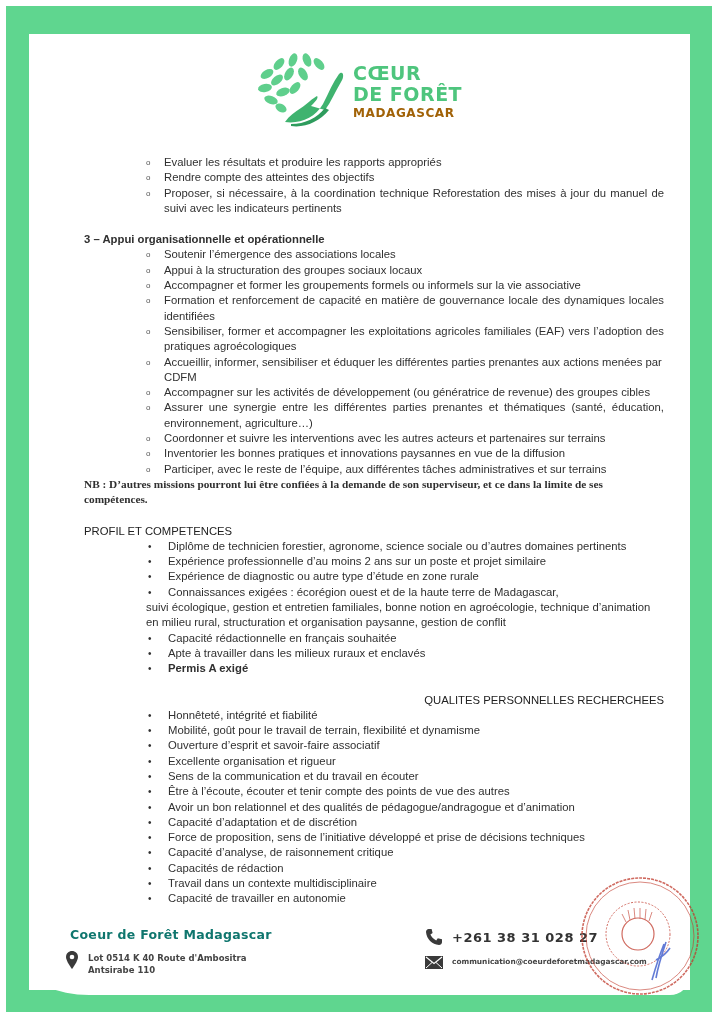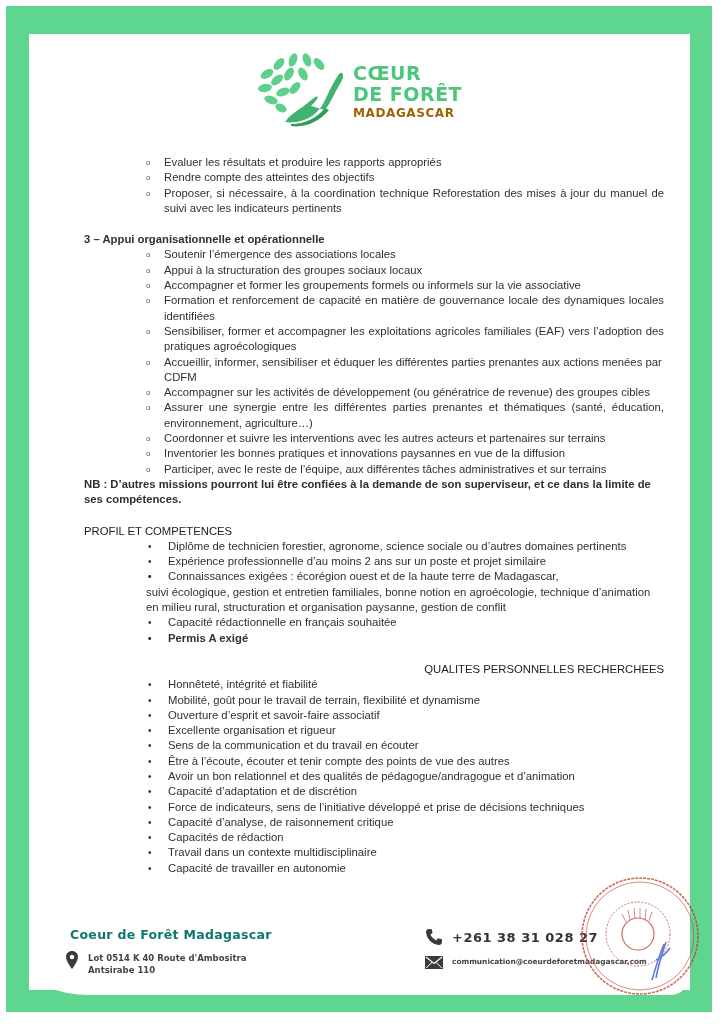--- a/index.html
+++ b/index.html
@@ -142,45 +142,47 @@
     <span class="txt">Coordonner et suivre les interventions avec les autres acteurs et partenaires sur terrains</span>
   </div>
   <div class="item sub">
     <span class="mark">o</span>
     <span class="txt">Inventorier les bonnes pratiques et innovations paysannes en vue de la diffusion</span>
   </div>
   <div class="item sub">
     <span class="mark">o</span>
     <span class="txt">Participer, avec le reste de l’équipe, aux différentes tâches administratives et sur terrains</span>
   </div>
-  <div class="bold" style="margin-left:0;">NB : D’autres missions pourront lui être confiées à la demande de son superviseur, et ce dans la limite de ses compétences.</div>
+  <div class="bold" style="margin-left:0;font-family:Liberation Serif, serif;">NB : D’autres missions pourront lui être confiées à la demande de son superviseur, et ce dans la limite de ses compétences.</div>
 
   <div class="sec-title" style="margin-top:16px;">PROFIL ET COMPETENCES</div>
   <div class="item bul">
     <span class="mark">•</span>
     <span class="txt">Diplôme de technicien forestier, agronome, science sociale ou d’autres domaines pertinents</span>
   </div>
   <div class="item bul">
     <span class="mark">•</span>
     <span class="txt">Expérience professionnelle d’au moins 2 ans sur un poste et projet similaire</span>
   </div>
   <div class="item bul">
     <span class="mark">•</span>
+    <span class="txt">Expérience de diagnostic ou autre type d’étude en zone rurale</span>
   </div>
   <div class="item bul">
     <span class="mark">•</span>
     <span class="txt">Connaissances exigées : écorégion ouest et de la haute terre de Madagascar,</span>
     <span style="display:block;padding-left:0;">suivi écologique, gestion et entretien familiales, bonne notion en agroécologie, technique d’animation en milieu rural, structuration et organisation paysanne, gestion de conflit</span>
   </div>
   <div class="item bul">
     <span class="mark">•</span>
     <span class="txt">Capacité rédactionnelle en français souhaitée</span>
   </div>
   <div class="item bul">
     <span class="mark">•</span>
+    <span class="txt">Apte à travailler dans les milieux ruraux et enclavés</span>
   </div>
   <div class="item bul">
     <span class="mark">•</span>
     <span class="txt bold">Permis A exigé</span>
   </div>
 
   <div class="sec-title" style="margin-top:16px;text-align:right;">QUALITES PERSONNELLES RECHERCHEES</div>
   <div class="item bul">
     <span class="mark">•</span>
     <span class="txt">Honnêteté, intégrité et fiabilité</span>
@@ -208,21 +210,21 @@
   <div class="item bul">
     <span class="mark">•</span>
     <span class="txt">Avoir un bon relationnel et des qualités de pédagogue/andragogue et d’animation</span>
   </div>
   <div class="item bul">
     <span class="mark">•</span>
     <span class="txt">Capacité d’adaptation et de discrétion</span>
   </div>
   <div class="item bul">
     <span class="mark">•</span>
-    <span class="txt">Force de indicateurs, sens de l’initiative développé et prise de décisions techniques</span>
+    <span class="txt">Force de proposition, sens de l’initiative développé et prise de décisions techniques</span>
   </div>
   <div class="item bul">
     <span class="mark">•</span>
     <span class="txt">Capacité d’analyse, de raisonnement critique</span>
   </div>
   <div class="item bul">
     <span class="mark">•</span>
     <span class="txt">Capacités de rédaction</span>
   </div>
   <div class="item bul">

